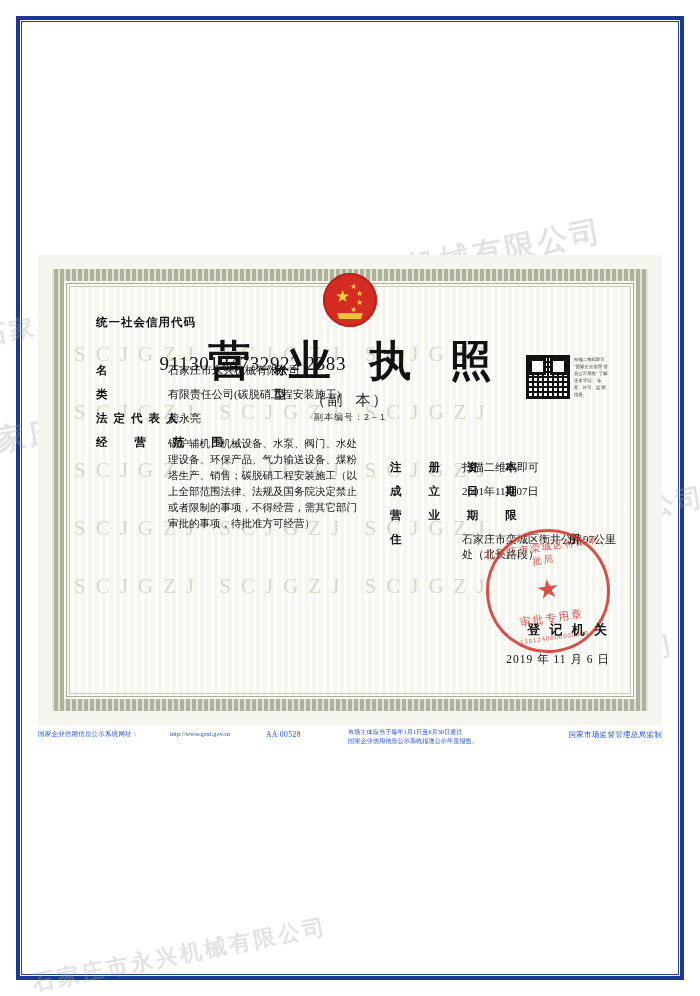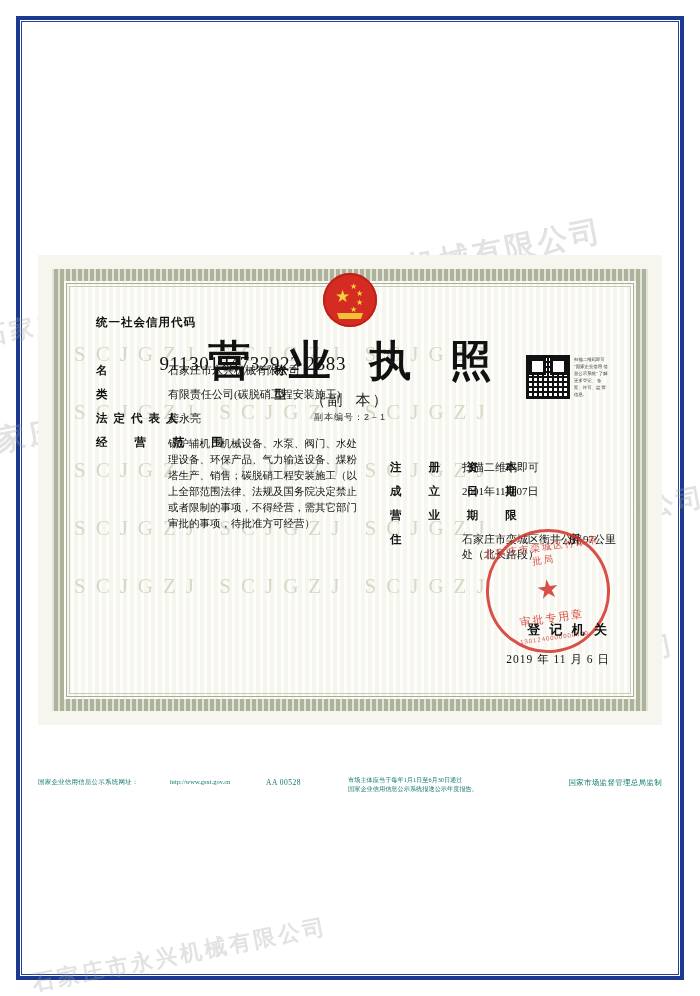--- a/index.html
+++ b/index.html
@@ -373,22 +373,21 @@
   }
 
   
   .footer {
     position: absolute;
     left: 38px;
     right: 38px;
     top: 730px;
     height: 26px;
     font-family: "Liberation Serif", serif;
-    color: #0f766e;
-    margin-top: 48px;
+    color: #1d4ed8;
   }
   .f-left {
     position: absolute;
     left: 0;
     top: 0;
     font-size: 6.5px;
     letter-spacing: .2px;
   }
   .f-url {
     position: absolute;

